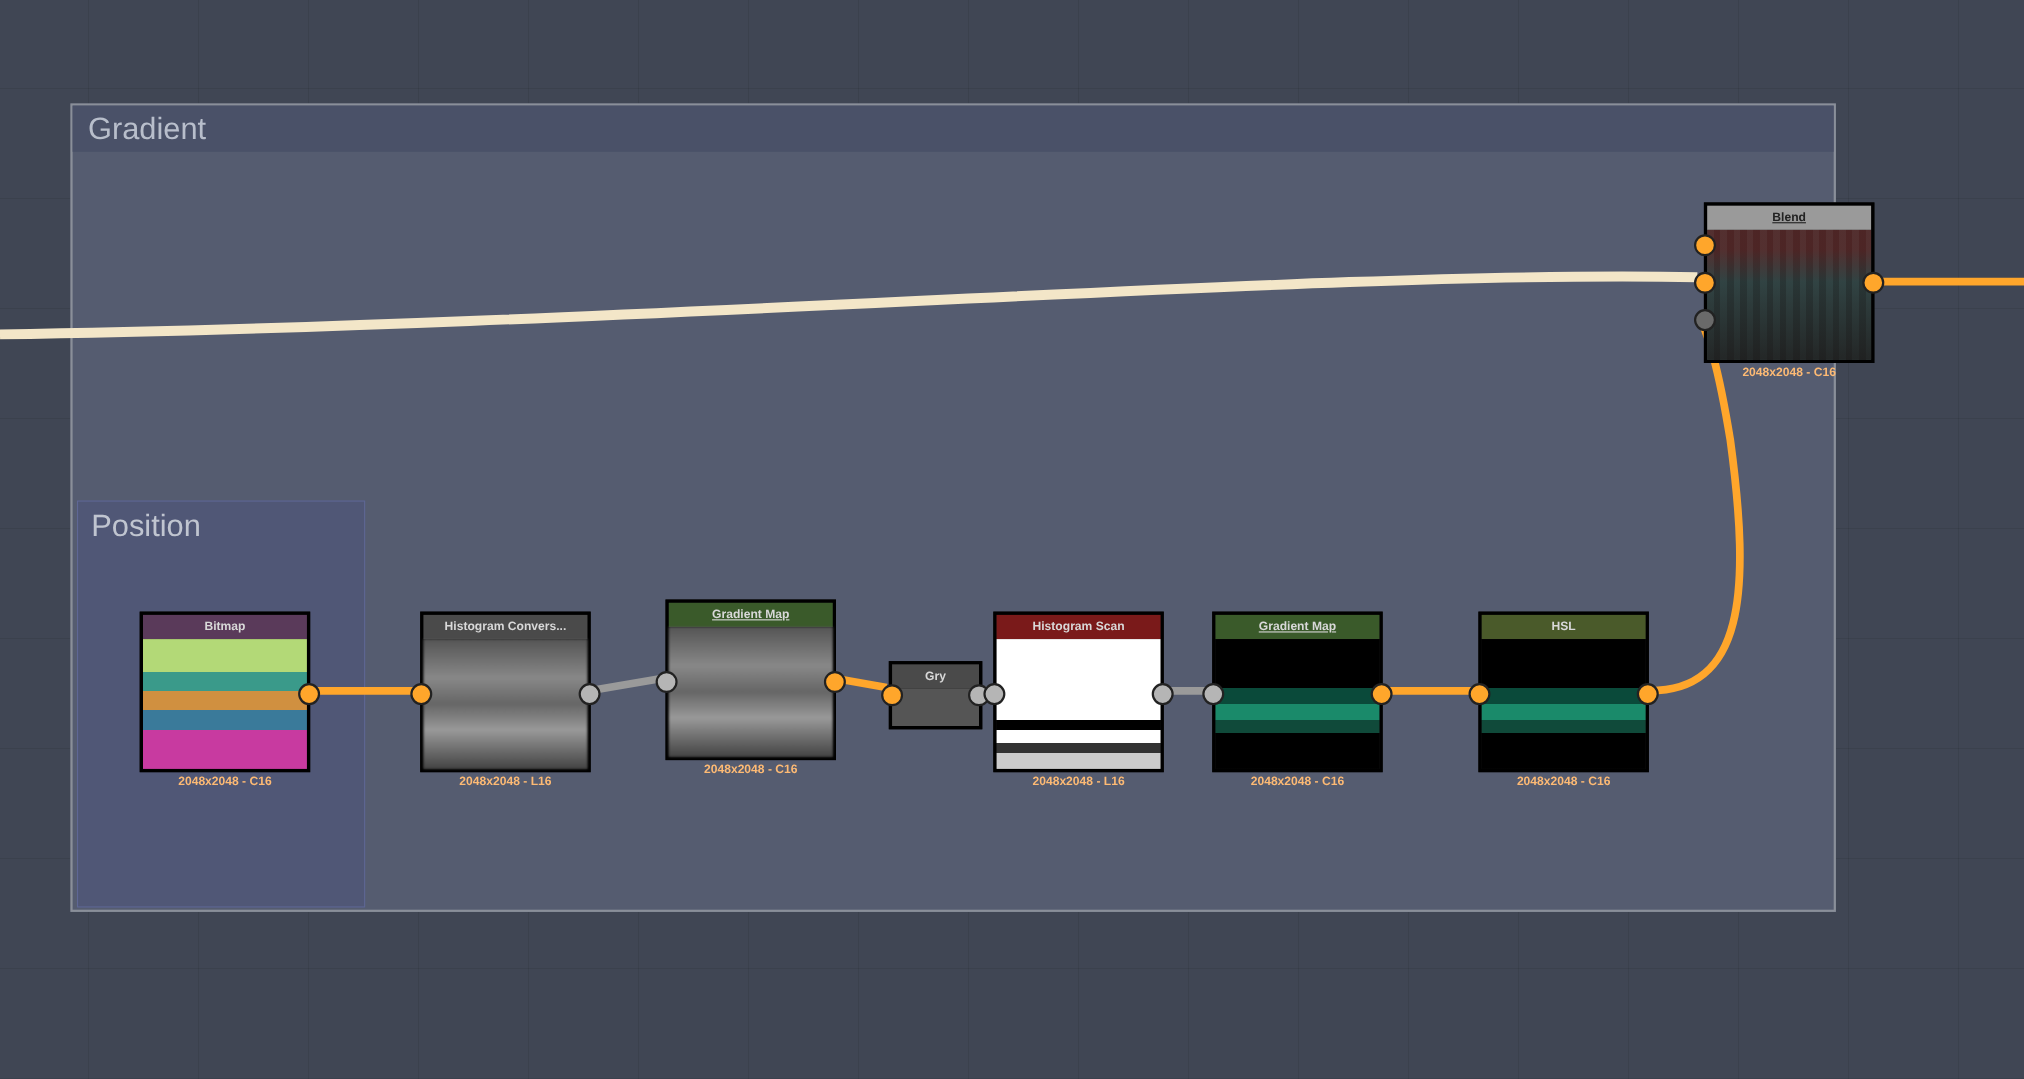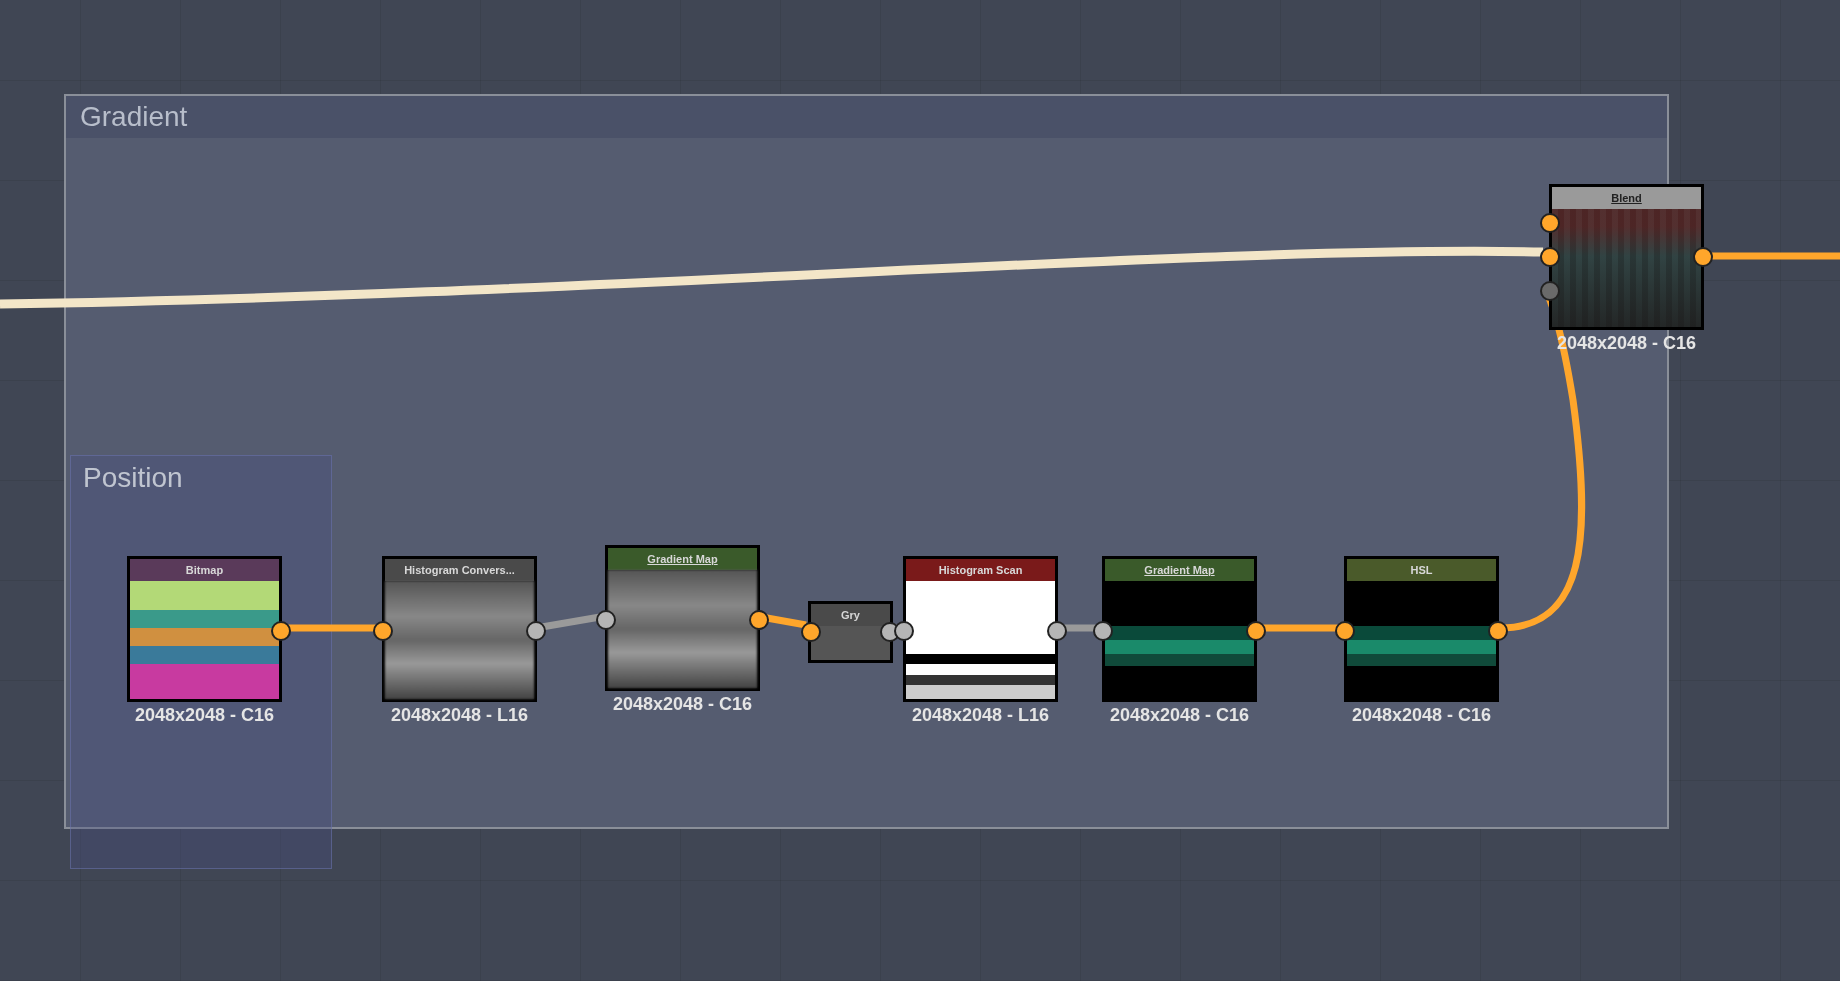--- a/index.html
+++ b/index.html
@@ -32,21 +32,21 @@
     background: #4a5168;
     display: flex; align-items: center;
     padding-left: 14px;
   }
   .frame-title {
     color: #b8becb; font-size: 28px; font-weight: 400;
   }
   .sub-frame {
     position: absolute;
     left: 70px; top: 455px;
-    width: 262px; height: 414px;
+    width: 262px; height: 370px;
     background: rgba(70,78,130,0.32);
     border: 1px solid rgba(110,120,180,0.5);
   }
   .sub-frame-title {
     color: #c0c5d0; font-size: 28px; padding: 6px 12px;
   }
   svg.connections {
     position: absolute; inset: 0; width: 1840px; height: 981px;
     pointer-events: none;
   }
@@ -74,21 +74,21 @@
   .hdr-lgray  { background: #9a9a9a; color:#222;text-decoration:underline; }
   .node-thumb {
     width: 100%; height: 118px;
     background: #222;
   }
   .node.small .node-thumb { height: 34px; }
   .node-caption {
     position: absolute;
     top: 100%; left: 50%; transform: translateX(-50%);
     margin-top: 6px;
-    color: #e5e5e5; font-size: 18px; font-weight: bold;
+    color: #fdba74; font-size: 11px; font-weight: bold;
     white-space: nowrap;
   }
   .port {
     position: absolute;
     width: 20px; height: 20px;
     border-radius: 50%;
     border: 2px solid #222;
   }
   .port.orange { background: #ffa62b; }
   .port.gray   { background: #b5b5b5; }

